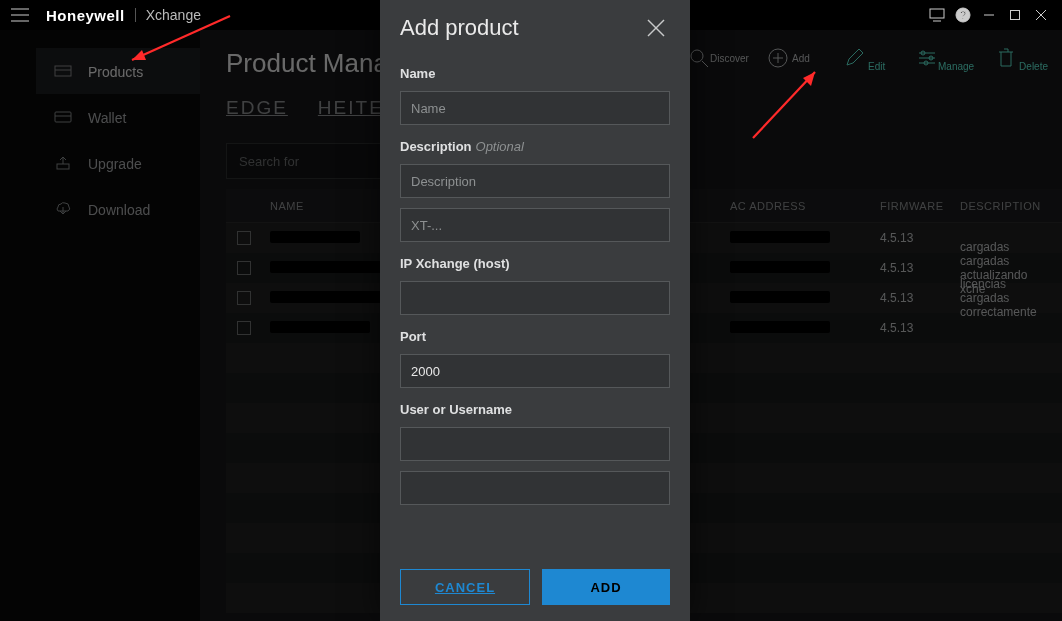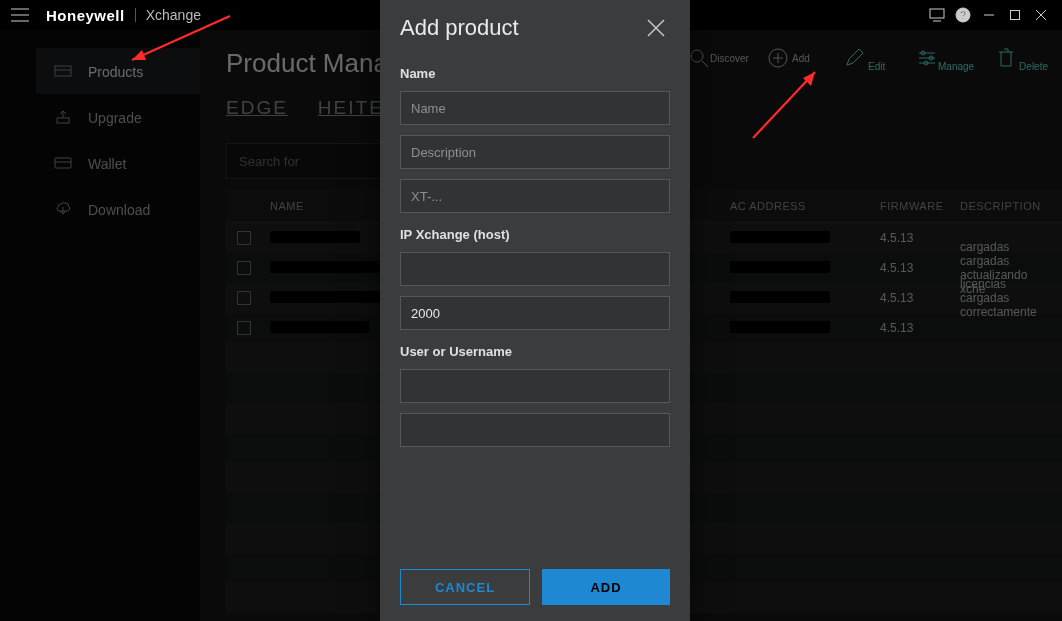--- a/index.html
+++ b/index.html
@@ -62,21 +62,21 @@
   .modal .mhead { display:flex; align-items:center; justify-content:space-between; padding:14px 20px 10px 20px;}
   .modal .mtitle { font-size:22px; font-weight:400; color:#eaeaea; }
   .modal .close { width:28px; height:28px; display:flex; align-items:center; justify-content:center; cursor:pointer; color:#c8c9ca; font-size:22px;}
   .modal .form { padding:4px 20px 20px 20px; display:flex; flex-direction:column; gap:4px; }
   .modal .flabel { font-size:13px; color:#dfe0e1; margin-top:10px; font-weight:600;}
   .modal .flabel .opt { color:#8d9091; font-weight:400; margin-left:4px; font-style:italic;}
   .modal input.finput { height:34px; background:#313335; border:1px solid #55585a; color:#e8e8e8; padding:0 10px; font-size:13px; margin-top:6px; width:100%; }
   .modal input.finput::placeholder { color:#8d9091; }
   .modal .actions { position:absolute; bottom:16px; left:20px; right:20px; display:flex; gap:12px; }
   .modal .btn { flex:1; height:36px; display:flex; align-items:center; justify-content:center; font-size:13px; font-weight:700; letter-spacing:1px; cursor:pointer; }
-  .modal .btn.cancel { background:transparent; border:1px solid #1e88d2; color:#1e88d2; }
+  .modal .btn.cancel { background:transparent; border:1px solid #1e88d2; color:#1e88d2;text-decoration:underline; }
   .modal .btn.add { background:#1e88d2; color:#000; }
 
   
   .arrow { position:absolute; z-index:20; pointer-events:none; }
   .arrow svg line, .arrow svg path { stroke:#ff2a2a; stroke-width:2.2; fill:none; }
   .arrow svg polygon { fill:#ff2a2a; }
 </style>
 </head>
 <body>
 
@@ -130,35 +130,35 @@
         <span class="sicon">
             <svg width="18" height="14" viewBox="0 0 18 14">
               <rect x="1" y="2" width="16" height="10"></rect>
               <line x1="1" y1="6" x2="17" y2="6"></line>
             </svg>
           </span>
         <span>Products</span>
       </div>
       <div class="item">
         <span class="sicon">
+            <svg width="18" height="14" viewBox="0 0 18 14">
+              <rect x="1" y="2" width="16" height="10" rx="1"></rect>
+              <line x1="1" y1="6" x2="17" y2="6"></line>
+            </svg>
+          </span>
+        <span>Wallet</span>
+      </div>
+      <div class="item">
+        <span class="sicon">
             <svg width="16" height="16" viewBox="0 0 16 16">
               <rect x="2" y="9" width="12" height="5"></rect>
               <path d="M8 9 V2 M5 5 L8 2 L11 5"></path>
             </svg>
           </span>
         <span>Upgrade</span>
-      </div>
-      <div class="item">
-        <span class="sicon">
-            <svg width="18" height="14" viewBox="0 0 18 14">
-              <rect x="1" y="2" width="16" height="10" rx="1"></rect>
-              <line x1="1" y1="6" x2="17" y2="6"></line>
-            </svg>
-          </span>
-        <span>Wallet</span>
       </div>
       <div class="item">
         <span class="sicon">
             <svg width="16" height="16" viewBox="0 0 16 16">
               <path d="M3 6 Q3 3 6 3 Q7 1 10 2 Q14 2 14 6 Q16 8 13 10 H3 Q1 8 3 6 Z"></path>
               <path d="M8 6 V13 M5 10 L8 13 L11 10"></path>
             </svg>
           </span>
         <span>Download</span>
       </div>
@@ -302,27 +302,31 @@
         <svg width="20" height="20" viewBox="0 0 20 20" stroke="#c8c9ca" stroke-width="1.5">
             <line x1="2" y1="2" x2="18" y2="18"></line>
             <line x1="18" y1="2" x2="2" y2="18"></line>
           </svg>
       </div>
     </div>
     <div class="form">
       <div class="flabel">Name</div>
       <input class="finput" type="text" placeholder="Name" style="">
 
+      <div class="flabel">
+        <span>Description</span><span class="opt">Optional</span>
+      </div>
       <input class="finput" type="text" placeholder="Description" style="">
 
       <input class="finput" type="text" placeholder="XT-..." style="">
 
       <div class="flabel">IP Xchange (host)</div>
       <input class="finput" type="text" style="">
 
+      <div class="flabel">Port</div>
       <input class="finput" type="text" value="2000" style="">
 
       <div class="flabel">User or Username</div>
       <input class="finput" type="text" style="">
 
       <input class="finput" type="password" style="">
     </div>
     <div class="actions">
       <div class="btn cancel">CANCEL</div>
       <div class="btn add">ADD</div>

